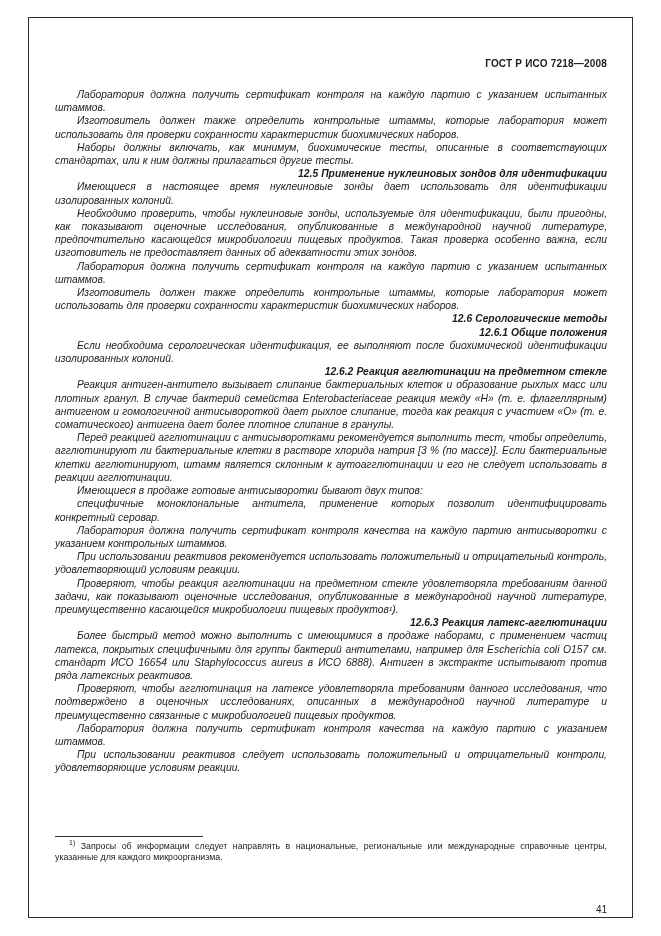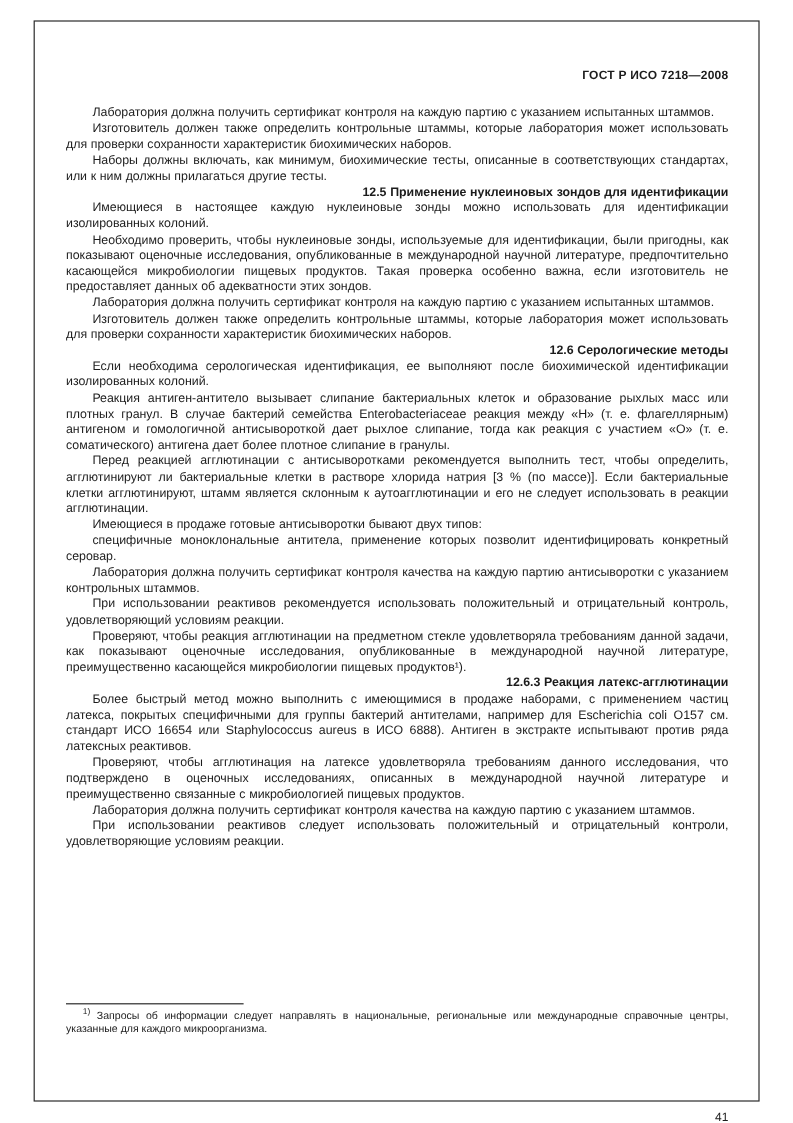--- a/index.html
+++ b/index.html
@@ -37,20 +37,21 @@
     top: 88px;
     width: 552px;
   }
   p.para {
     margin: 0;
     font-size: 10.3px;
     line-height: 13.2px;
     text-align: justify;
     text-indent: 22px;
     word-spacing: 0.2px;
+    font-style: italic;
   }
   p.para.heading {
     font-weight: bold;
     text-align: right;
   }
   .footnote-area {
     position: absolute;
     left: 55px;
     top: 836px;
     width: 552px;
@@ -66,43 +67,45 @@
     line-height: 10.8px;
     text-align: justify;
     text-indent: 14px;
   }
   .footnote sup {
     font-size: 7px;
     line-height: 0;
   }
   .page-number {
     position: absolute;
-    top: 926px;
+    top: 904px;
     right: 54px;
     font-size: 10px;
   }
 </style>
 </head>
 <body>
 
 <div class="page-frame"></div>
 
 <div class="doc-header">ГОСТ Р ИСО 7218—2008</div>
 
 <div class="document-body">
     <p class="para">Лаборатория должна получить сертификат контроля на каждую партию с указанием испытанных штаммов.</p>
     <p class="para">Изготовитель должен также определить контрольные штаммы, которые лаборатория может использовать для проверки сохранности характеристик биохимических наборов.</p>
     <p class="para">Наборы должны включать, как минимум, биохимические тесты, описанные в соответствующих стандартах, или к ним должны прилагаться другие тесты.</p>
     <p class="para heading">12.5 Применение нуклеиновых зондов для идентификации</p>
-    <p class="para">Имеющиеся в настоящее каждую нуклеиновые зонды можно использовать для идентификации изолированных колоний.</p>
+    <p class="para">Имеющиеся в настоящее время нуклеиновые зонды дает использовать для идентификации изолированных колоний.</p>
     <p class="para">Необходимо проверить, чтобы нуклеиновые зонды, используемые для идентификации, были пригодны, как показывают оценочные исследования, опубликованные в международной научной литературе, предпочтительно касающейся микробиологии пищевых продуктов. Такая проверка особенно важна, если изготовитель не предоставляет данных об адекватности этих зондов.</p>
     <p class="para">Лаборатория должна получить сертификат контроля на каждую партию с указанием испытанных штаммов.</p>
     <p class="para">Изготовитель должен также определить контрольные штаммы, которые лаборатория может использовать для проверки сохранности характеристик биохимических наборов.</p>
     <p class="para heading">12.6 Серологические методы</p>
+    <p class="para heading">12.6.1 Общие положения</p>
     <p class="para">Если необходима серологическая идентификация, ее выполняют после биохимической идентификации изолированных колоний.</p>
+    <p class="para heading">12.6.2 Реакция агглютинации на предметном стекле</p>
     <p class="para">Реакция антиген-антитело вызывает слипание бактериальных клеток и образование рыхлых масс или плотных гранул. В случае бактерий семейства Enterobacteriaceae реакция между «Н» (т. е. флагеллярным) антигеном и гомологичной антисывороткой дает рыхлое слипание, тогда как реакция с участием «О» (т. е. соматического) антигена дает более плотное слипание в гранулы.</p>
     <p class="para">Перед реакцией агглютинации с антисыворотками рекомендуется выполнить тест, чтобы определить, агглютинируют ли бактериальные клетки в растворе хлорида натрия [3 % (по массе)]. Если бактериальные клетки агглютинируют, штамм является склонным к аутоагглютинации и его не следует использовать в реакции агглютинации.</p>
     <p class="para">Имеющиеся в продаже готовые антисыворотки бывают двух типов:</p>
     <p class="para">специфичные моноклональные антитела, применение которых позволит идентифицировать конкретный серовар.</p>
     <p class="para">Лаборатория должна получить сертификат контроля качества на каждую партию антисыворотки с указанием контрольных штаммов.</p>
     <p class="para">При использовании реактивов рекомендуется использовать положительный и отрицательный контроль, удовлетворяющий условиям реакции.</p>
     <p class="para">Проверяют, чтобы реакция агглютинации на предметном стекле удовлетворяла требованиям данной задачи, как показывают оценочные исследования, опубликованные в международной научной литературе, преимущественно касающейся микробиологии пищевых продуктов¹).</p>
     <p class="para heading">12.6.3 Реакция латекс-агглютинации</p>
     <p class="para">Более быстрый метод можно выполнить с имеющимися в продаже наборами, с применением частиц латекса, покрытых специфичными для группы бактерий антителами, например для Escherichia coli О157 см. стандарт ИСО 16654 или Staphylococcus aureus в ИСО 6888). Антиген в экстракте испытывают против ряда латексных реактивов.</p>
     <p class="para">Проверяют, чтобы агглютинация на латексе удовлетворяла требованиям данного исследования, что подтверждено в оценочных исследованиях, описанных в международной научной литературе и преимущественно связанные с микробиологией пищевых продуктов.</p>

